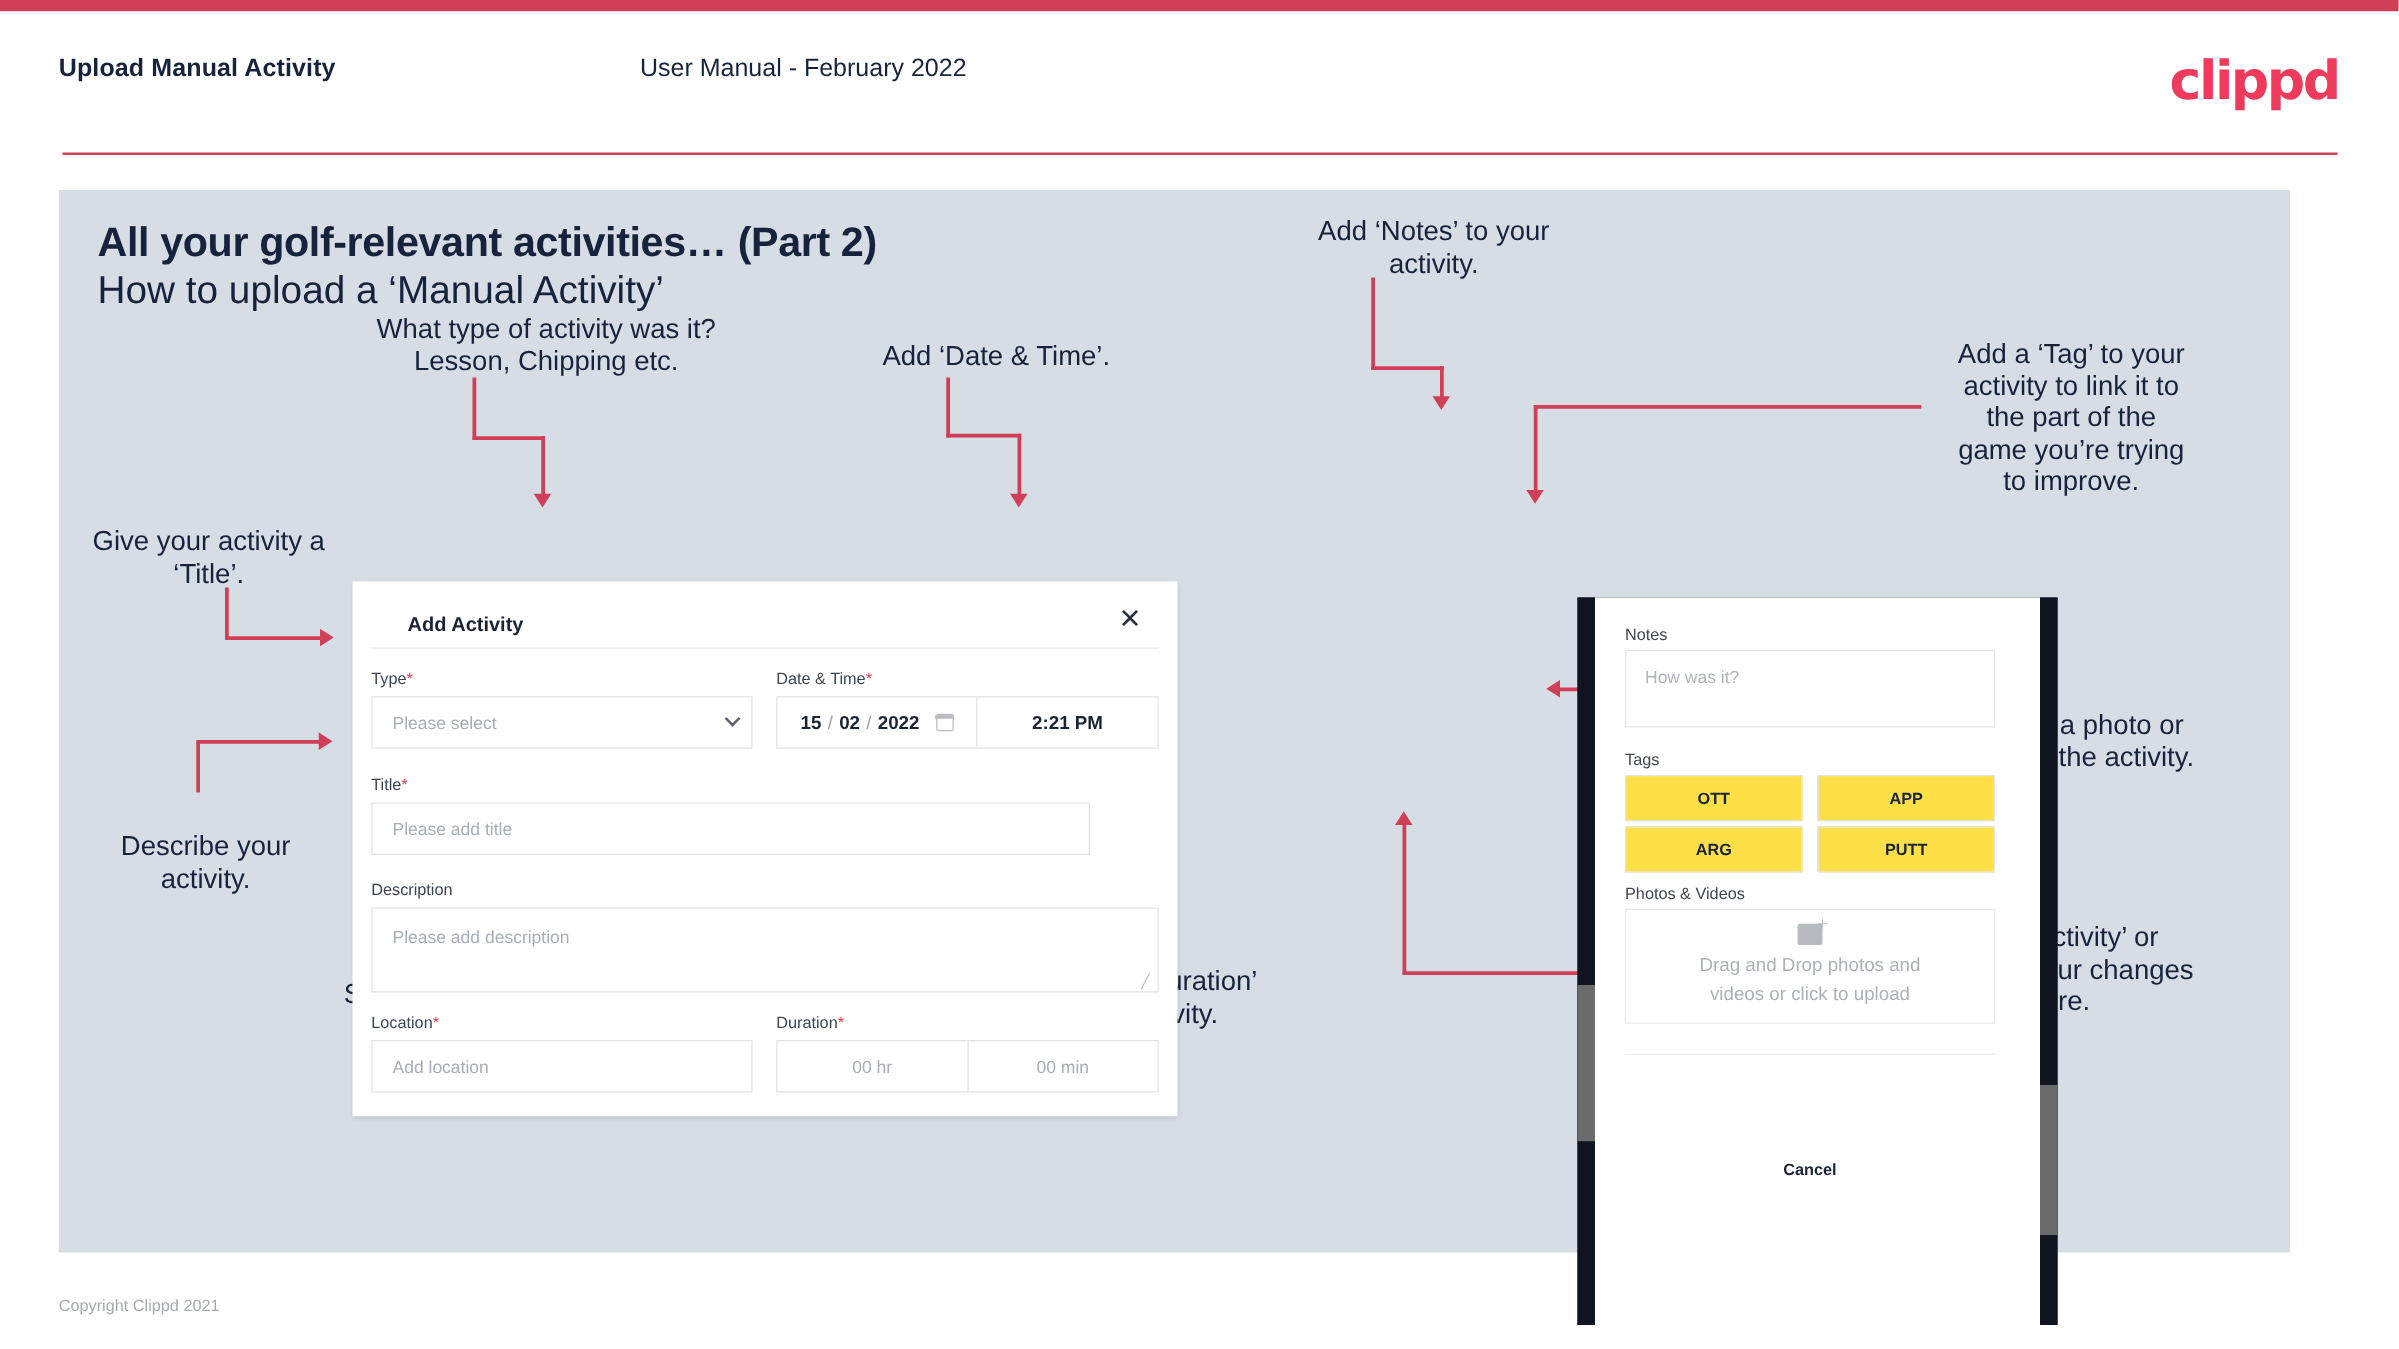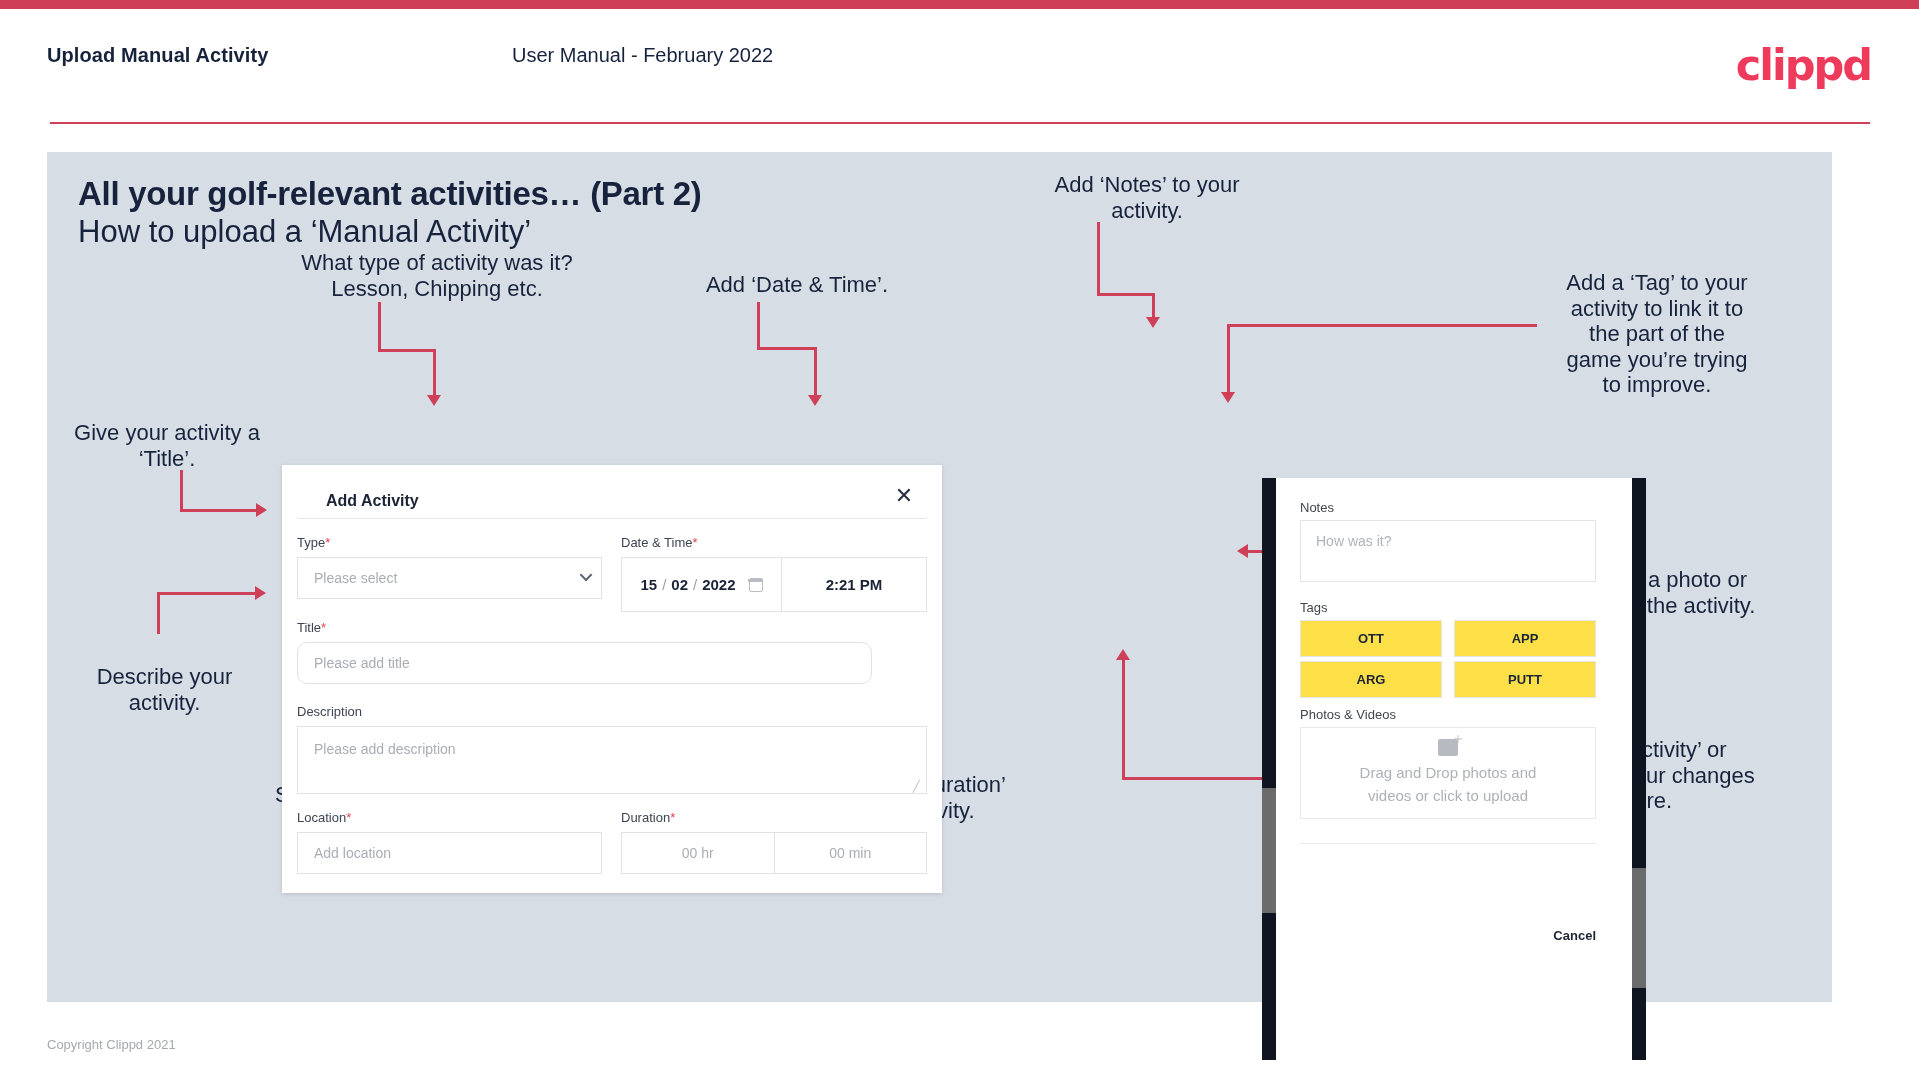--- a/index.html
+++ b/index.html
@@ -205,21 +205,21 @@
   }
   .p-rule {
     position: absolute; height: 1px; background: #ededed;
   }
   .btn-save {
     position: absolute; background: #e8315b; color: #fff;
     display: flex; align-items: center; justify-content: center;
     font-size: 13px; font-weight: 700; cursor: pointer;
   }
   .btn-cancel {
-    position: absolute; text-align: right; font-size: 13px;
+    position: absolute; text-align: center; font-size: 13px;
     font-weight: 700; color: #1b2436; cursor: pointer;
   }
 
   .copyright {
     position: absolute; left: 47px; top: 1037px;
     font-size: 13px; color: #a6a9ae;
   }
 </style>
 </head>
 <body>
@@ -314,36 +314,36 @@
         <span>Type</span><span class="req">*</span>
       </div>
       <div class="input" style="left:15px; top:92px; width:305px; height:42px;">
         <span>Please select</span>
         <span class="caret"></span>
       </div>
 
       <div class="fld-label" style="left:339px; top:70px;">
         <span>Date &amp; Time</span><span class="req">*</span>
       </div>
-      <div class="dt-box" style="left:339px; top:92px; width:306px; height:55px;">
+      <div class="dt-box" style="left:339px; top:92px; width:306px; height:42px;">
         <div class="dt-date">
           <span>15</span>
           <span class="dt-sep">/</span>
           <span>02</span>
           <span class="dt-sep">/</span>
           <span>2022</span>
           <span class="cal-ico"></span>
         </div>
         <div class="dt-time">2:21 PM</div>
       </div>
 
       <div class="fld-label" style="left:15px; top:155px;">
         <span>Title</span><span class="req">*</span>
       </div>
-      <div class="input" style="left:15px; top:177px; width:575px; height:42px;border-radius:10px;">
+      <div class="input" style="left:15px; top:177px; width:575px; height:42px;">
         <span>Please add title</span>
       </div>
 
       <div class="fld-label" style="left:15px; top:239px;">
         <span>Description</span>
       </div>
       <div class="textarea" style="left:15px; top:261px; width:630px; height:68px;">
         <span>Please add description</span>
         <span class="ta-grip">╱</span>
       </div>

